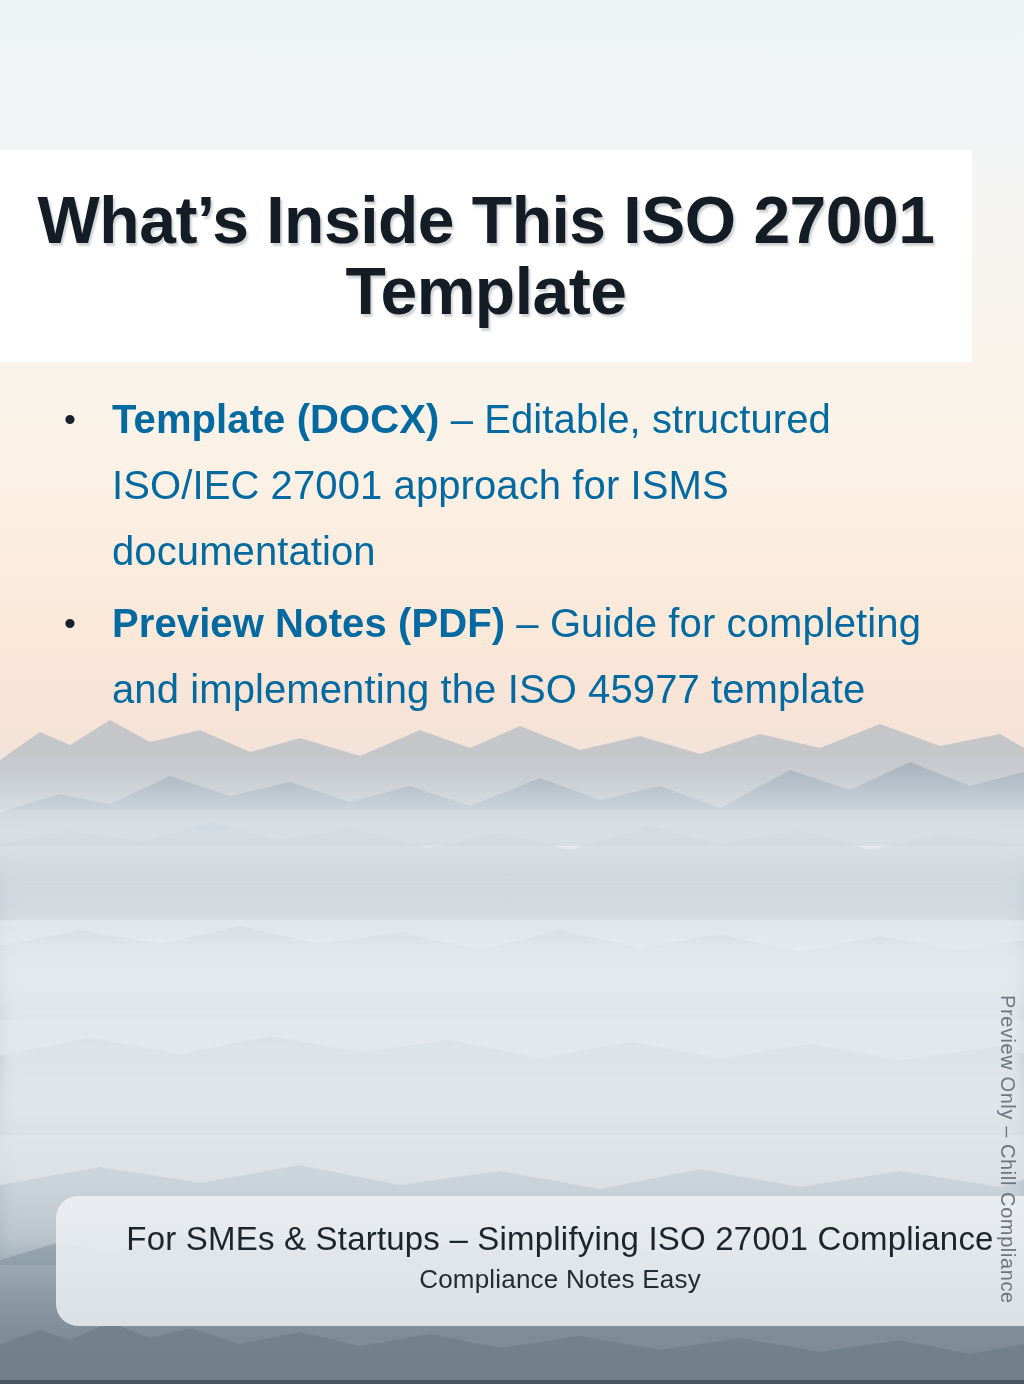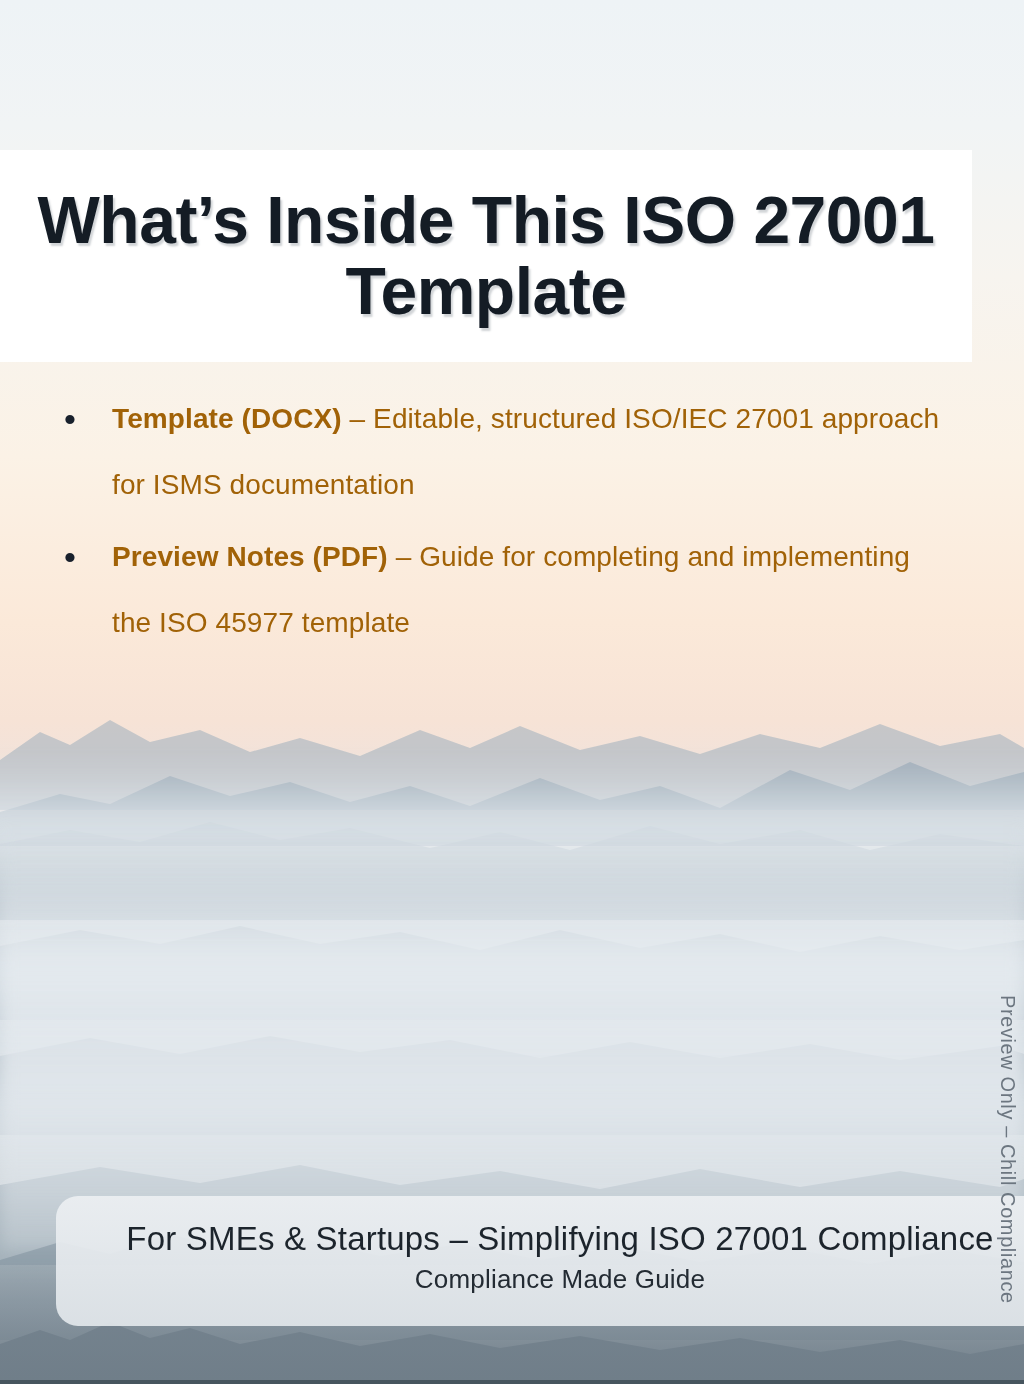--- a/index.html
+++ b/index.html
@@ -116,23 +116,23 @@
     width: 56px;
     font-size: 34px;
     line-height: 66px;
     color: #18202c;
     text-align: left;
     padding-left: 8px;
     box-sizing: border-box;
   }
   .bullet-text {
     flex: 1 1 auto;
-    font-size: 28px;
+    font-size: 40px;
     line-height: 66px;
-    color: #a16207;
+    color: #0369a1;
     letter-spacing: .1px;
   }
   .bullet-text .lead { font-weight: bold; }
 
   
   .footer-box {
     position: absolute;
     left: 56px; top: 1196px;
     width: 1008px; height: 130px;
     background: linear-gradient(to bottom, rgba(236,239,242,.92), rgba(226,231,235,.92));
@@ -258,20 +258,20 @@
 
     <div class="bullet-row">
       <div class="bullet-dot">•</div>
       <div class="bullet-text"><span class="lead">Preview Notes (PDF)</span><span> – Guide for completing and implementing the ISO 45977 template</span></div>
     </div>
 
   </div>
 
   <div class="footer-box">
     <div class="footer-line1">For SMEs &amp; Startups – Simplifying ISO 27001 Compliance</div>
-    <div class="footer-line2">Compliance Made Guide</div>
+    <div class="footer-line2">Compliance Notes Easy</div>
   </div>
 
   <div class="watermark">
     <span>Preview Only – Chill Compliance</span>
   </div>
 
 </div>
 
 </body></html>

